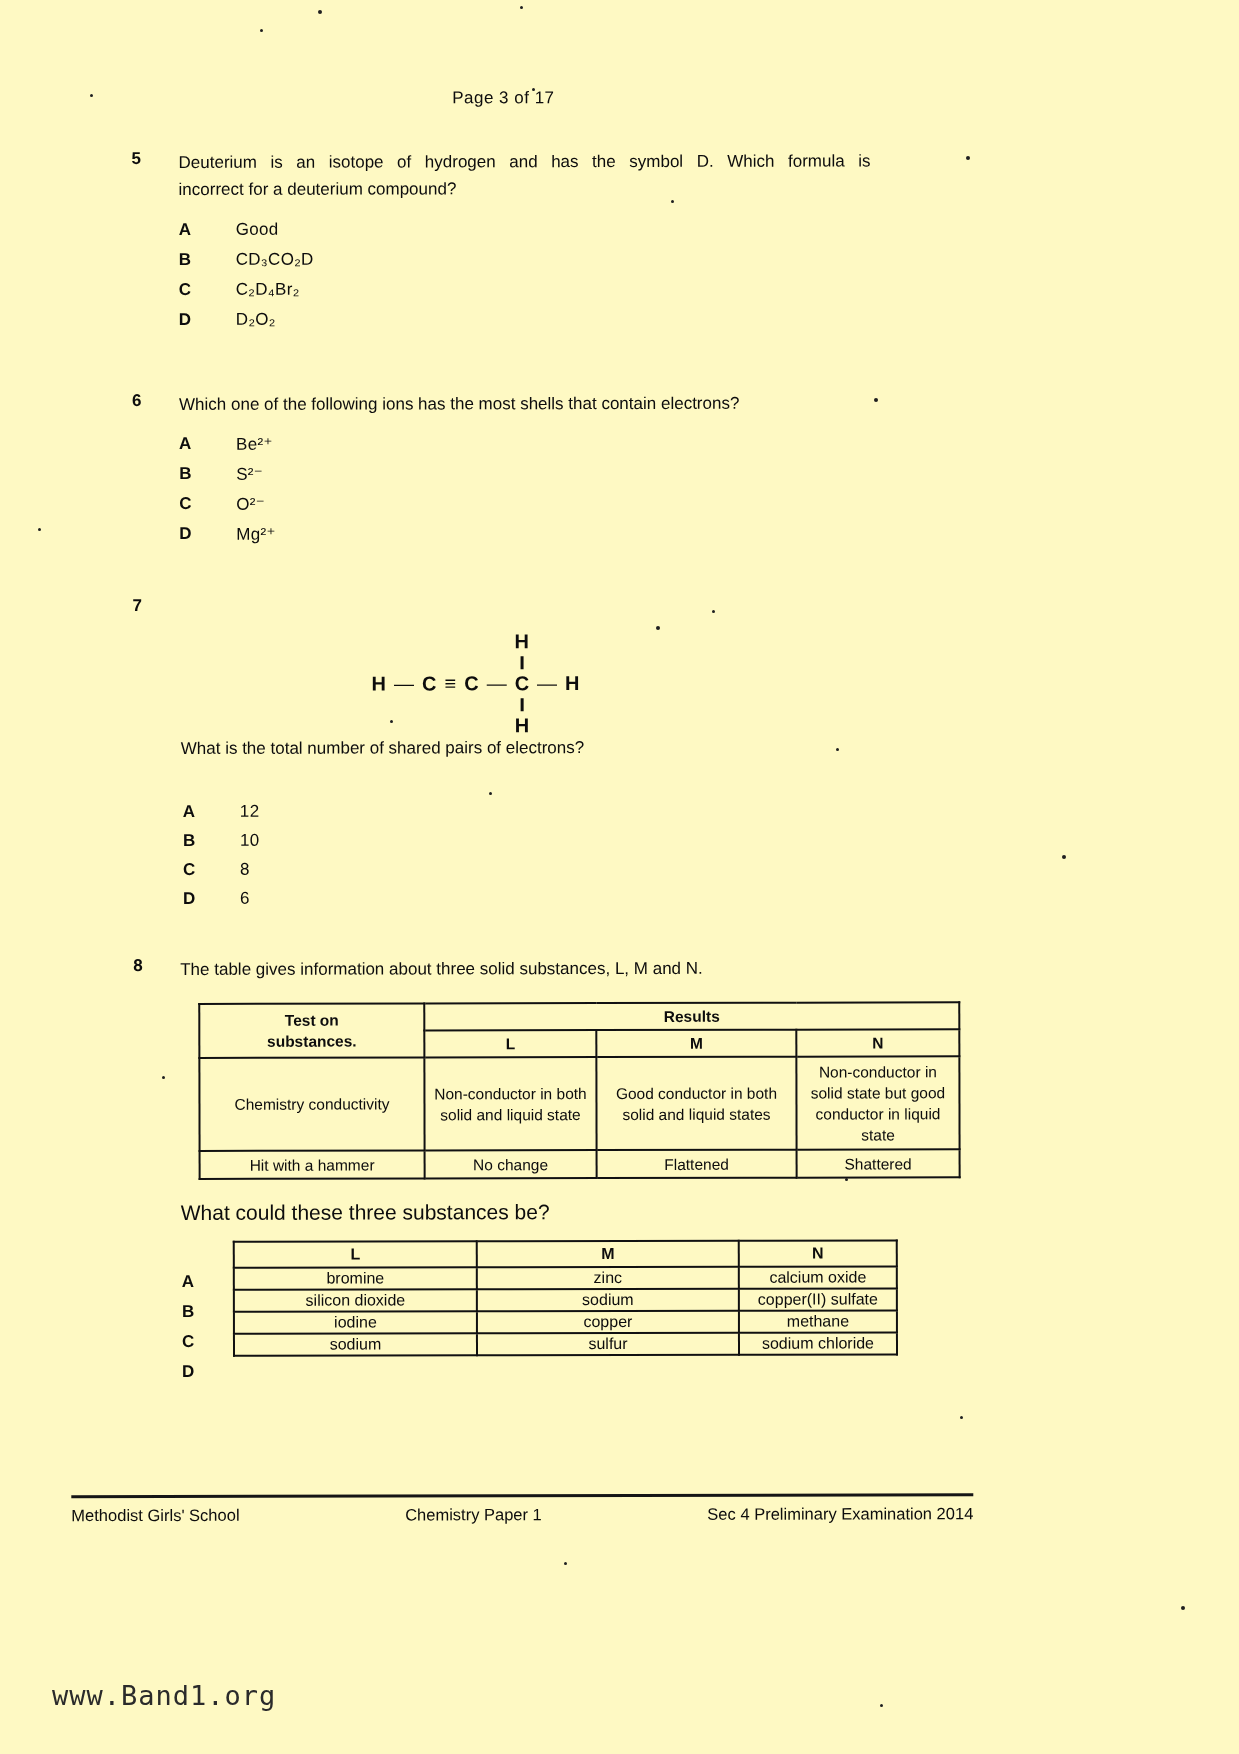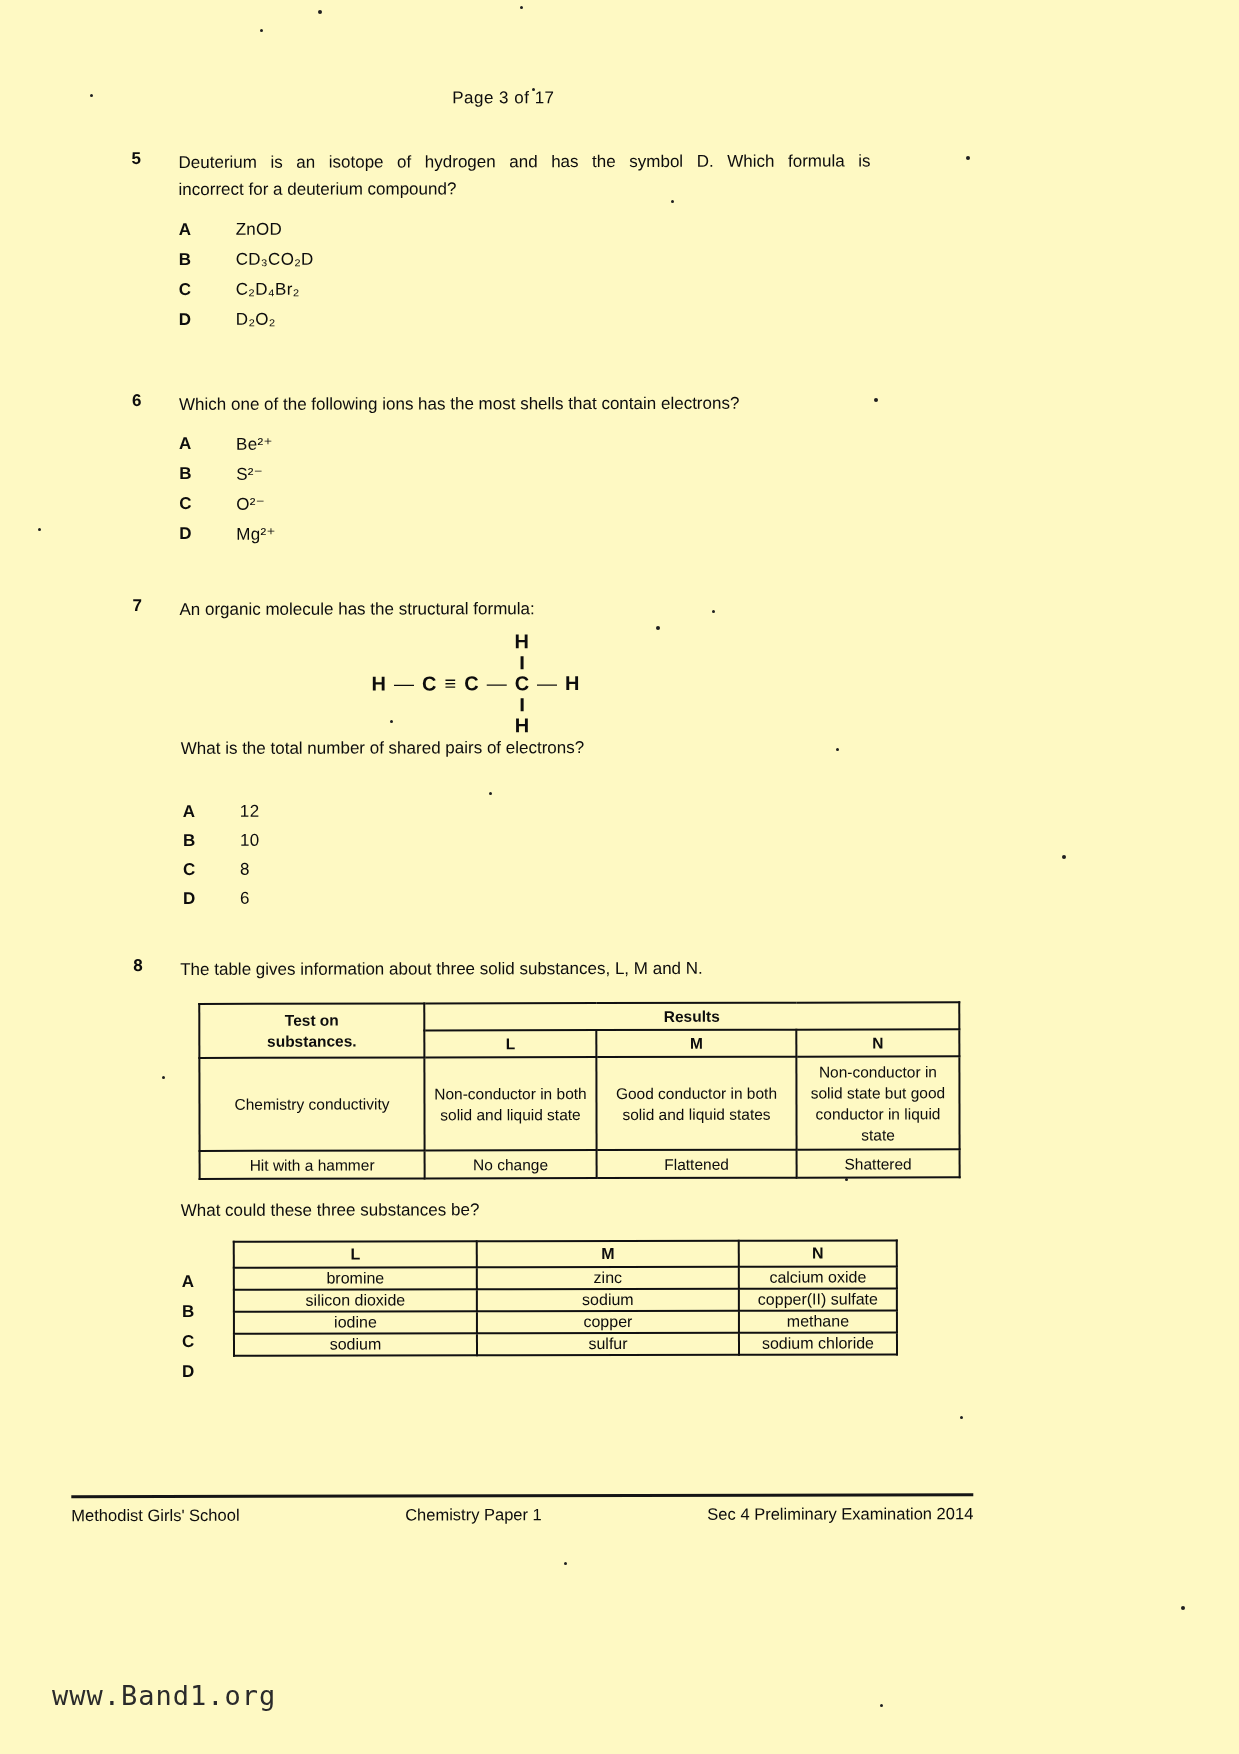--- a/index.html
+++ b/index.html
@@ -43,21 +43,21 @@
   .t1 .r-cond td { height:93px; }
   .t1 .r-last td { height:28px; }
 
   .t2 { left:232px; top:1240px; width:663px; }
   .t2 td { font-size:16px; height:22px; padding:1px 6px; }
   .t2 .th { font-weight:bold; height:26px; }
 
   .t2-labels { left:181px; top:1240px; display:flex; flex-direction:column; padding-top:26px; }
   .t2-labels .t2lbl { height:30px; display:flex; align-items:center; font-weight:bold; font-size:17px; }
 
-  .q2text { font-size:17px; }
+  .q2text { font-size:21px; }
 
   .footer { left:70px; top:1494px; width:902px; border-top:3px solid #1a1a1a;
             padding-top:8px; display:flex; justify-content:space-between; font-size:16.5px; }
 
   .watermark { left:52px; top:1680px; font-family:"DejaVu Sans Mono",monospace;
                font-size:27px; color:#2b2b2b; letter-spacing:1px; }
 
   .speck { position:absolute; background:#1f1f1f; border-radius:50%; }
 </style>
 </head>
@@ -71,21 +71,21 @@
     <div class="abs q-block" style="left:133px; top:148px;">
       <span class="q-num">5</span>
       <div class="stem justify">
         <div class="l1">Deuterium is an isotope of hydrogen and has the symbol D. Which formula is</div>
         <div>incorrect for a deuterium compound?</div>
       </div>
     </div>
     <div class="abs opts" style="left:180px; top:214px;">
       <div class="opt">
         <span class="lbl">A</span>
-        <span class="val">ZnOD</span>
+        <span class="val">Good</span>
       </div>
       <div class="opt">
         <span class="lbl">B</span>
         <span class="val">CD₃CO₂D</span>
       </div>
       <div class="opt">
         <span class="lbl">C</span>
         <span class="val">C₂D₄Br₂</span>
       </div>
       <div class="opt">
@@ -112,21 +112,20 @@
         <span class="val">O²⁻</span>
       </div>
       <div class="opt">
         <span class="lbl">D</span>
         <span class="val">Mg²⁺</span>
       </div>
     </div>
 
     <div class="abs q-block" style="left:133px; top:595px;">
       <span class="q-num">7</span>
-      <div class="stem">An organic molecule has the structural formula:</div>
     </div>
 
     <div class="abs formula">
       <span>H</span>
       <span class="fbond">—</span>
       <span>C</span>
       <span class="fbond">≡</span>
       <span>C</span>
       <span class="fbond">—</span>
       <div class="fstack">

